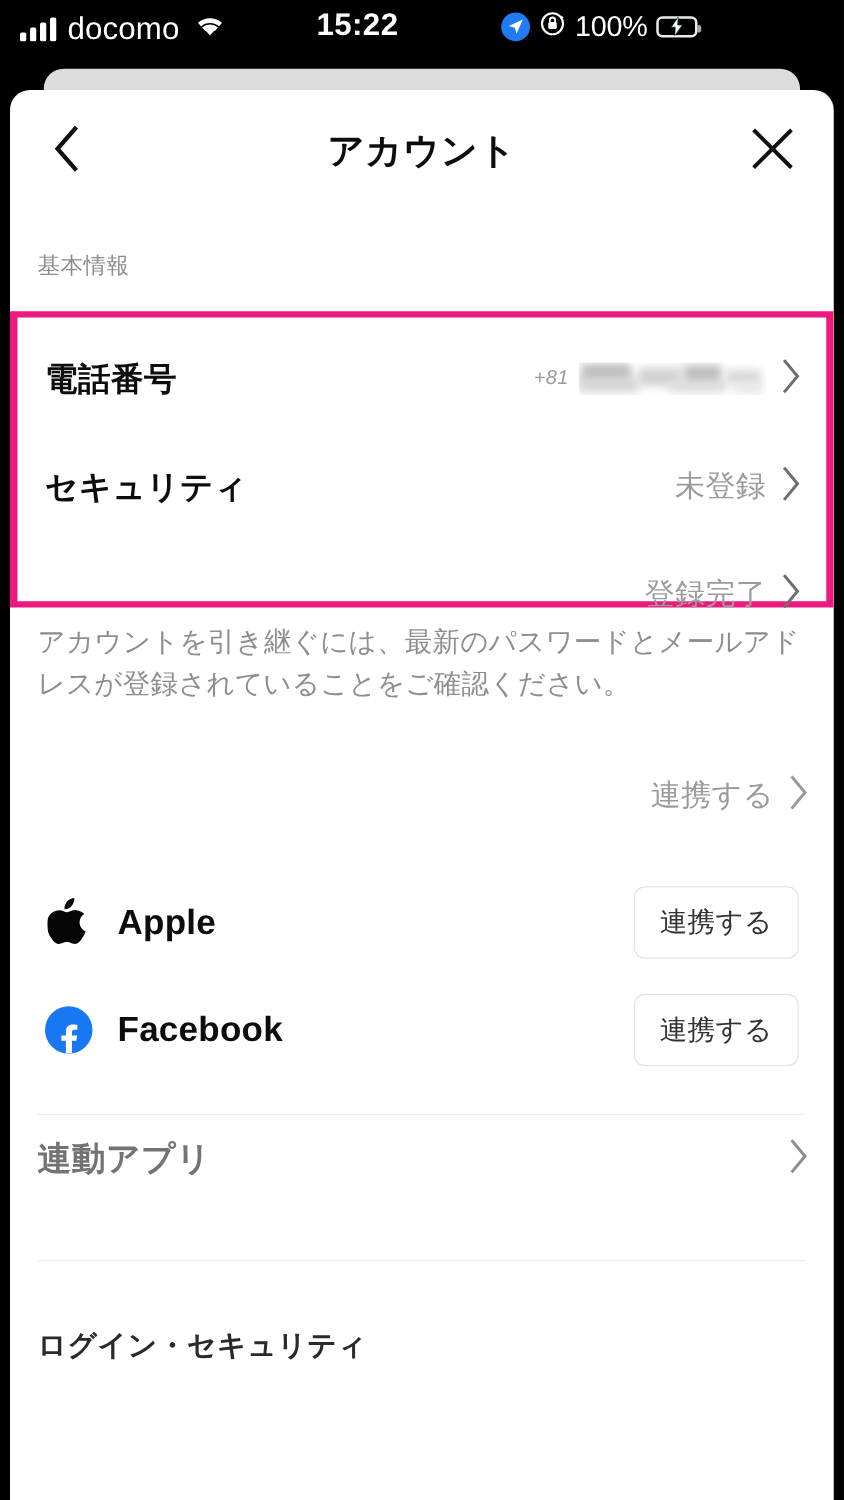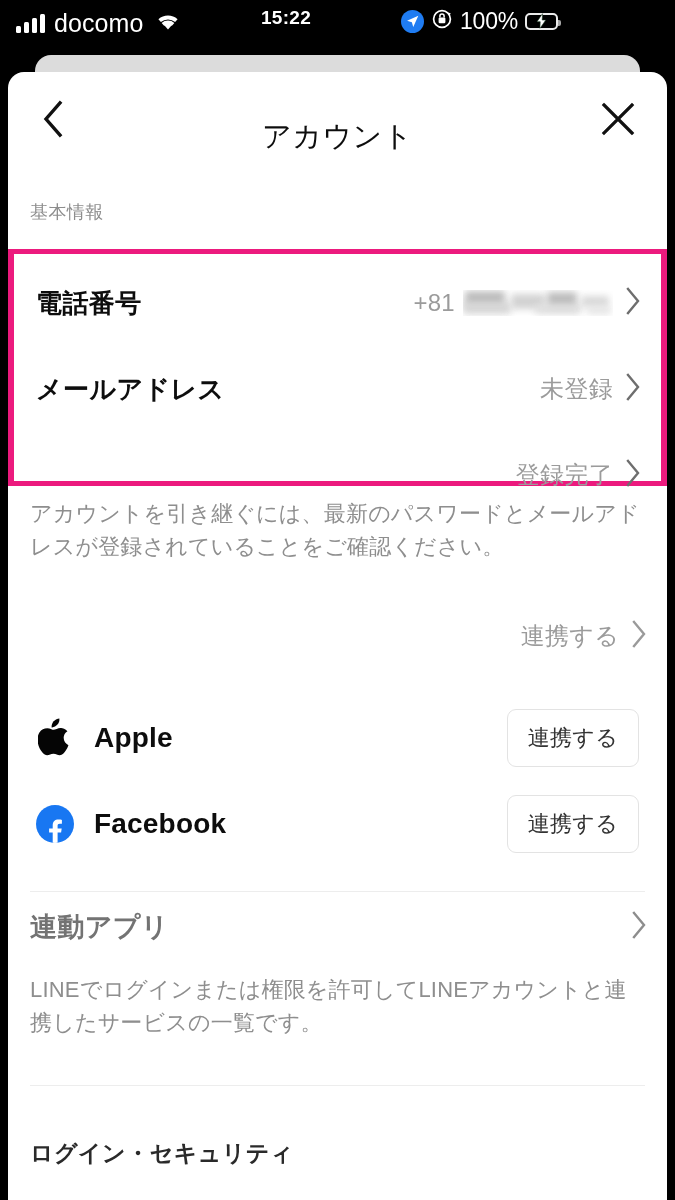--- a/index.html
+++ b/index.html
@@ -58,21 +58,21 @@
     letter-spacing: 0.1px;
     line-height: 1;
     color: #ffffff;
   }
   .wifi-icon { display: block; margin-left: 2px; }
 
   .sb-center {
     position: absolute;
     left: 0; right: 0; top: 8px;
     text-align: center;
-    font-size: 19px;
+    font-size: 25px;
     font-weight: 600;
     letter-spacing: 0.3px;
     line-height: 1;
   }
 
   .sb-right {
     position: absolute;
     right: 14px; top: 8px;
     display: flex;
     align-items: center;
@@ -159,27 +159,27 @@
     position: absolute;
     right: 18px; top: 0;
     width: 62px; height: 98px;
     display: flex;
     align-items: center;
     justify-content: center;
     cursor: pointer;
   }
   .nav-title {
     position: absolute;
-    left: 0; right: 0; top: 16px;
+    left: 0; right: 0; top: 0;
     height: 98px;
     display: flex;
     align-items: center;
     justify-content: center;
     font-size: 29px;
-    font-weight: 400;
+    font-weight: 700;
     color: #0d0d0d;
     letter-spacing: 0.5px;
   }
 
   
   .content {
     position: relative;
     padding: 0 0 0 0;
   }
 
@@ -228,23 +228,24 @@
     flex: 0 0 auto;
   }
 
   
   .phone-value {
     display: flex;
     align-items: center;
     margin-right: 12px;
   }
   .phone-prefix {
-    font-size: 24px;
+    font-size: 16px;
     color: #9b9b9b;
     letter-spacing: 0.3px;
+    font-style: italic;
   }
   .phone-redact {
     position: relative;
     width: 150px;
     height: 26px;
     margin-left: 8px;
     overflow: hidden;
   }
   .phone-redact span {
     position: absolute;
@@ -451,21 +452,21 @@
             </span>
           </span>
           <span class="chev">
             <svg width="16" height="28" viewBox="0 0 16 28">
               <path d="M3 2 L13 14 L3 26" fill="none" stroke="#6e6e6e" stroke-width="2.4" stroke-linecap="square"></path>
             </svg>
           </span>
         </div>
 
         <div class="row">
-          <span class="row-label">メールアドレス</span>
+          <span class="row-label">セキュリティ</span>
           <span class="row-spacer"></span>
           <span class="row-value">未登録</span>
           <span class="chev">
             <svg width="16" height="28" viewBox="0 0 16 28">
               <path d="M3 2 L13 14 L3 26" fill="none" stroke="#6e6e6e" stroke-width="2.4" stroke-linecap="square"></path>
             </svg>
           </span>
         </div>
 
         <div class="row">
@@ -524,21 +525,20 @@
       <div class="apps-head">
         <span class="apps-title">連動アプリ</span>
         <span class="row-spacer"></span>
         <span class="chev">
           <svg width="16" height="28" viewBox="0 0 16 28">
             <path d="M3 2 L13 14 L3 26" fill="none" stroke="#8d8d8d" stroke-width="2.4" stroke-linecap="square"></path>
           </svg>
         </span>
       </div>
 
-      <div class="note">LINEでログインまたは権限を許可してLINEアカウントと連携したサービスの一覧です。</div>
 
       <div style="height:46px"></div>
       <div class="divider"></div>
       <div style="height:52px"></div>
 
       <div class="bottom-label">ログイン・セキュリティ</div>
 
     </div>
   </div>
 </div>

